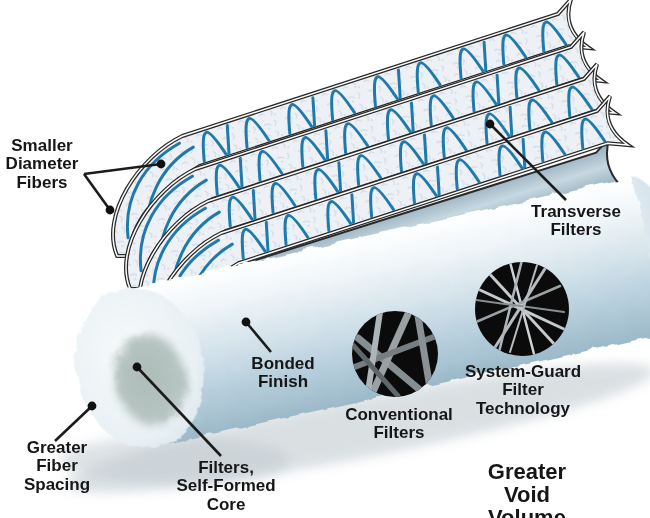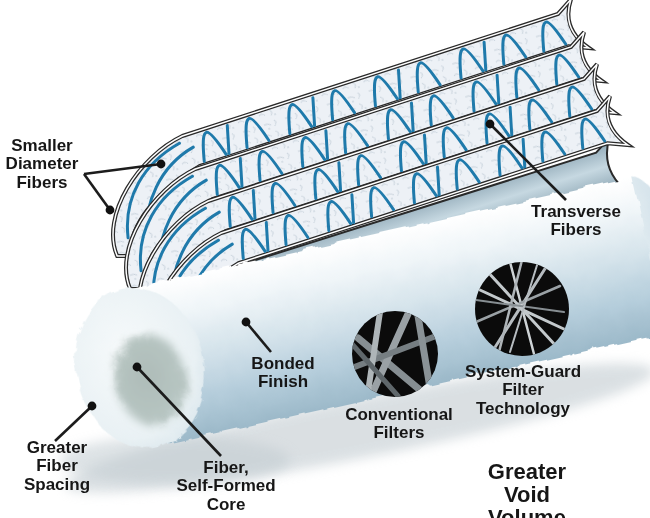--- a/index.html
+++ b/index.html
@@ -168,28 +168,28 @@
       <circle cx="92" cy="406" r="4.4" stroke="none"></circle>
       <line x1="221" y1="456" x2="137" y2="367"></line>
       <circle cx="137" cy="367" r="4.4" stroke="none"></circle>
     </g>
   </svg>
 
   <div class="lbl" style="left:42px;top:137px">Smaller
 Diameter
 Fibers</div>
   <div class="lbl" style="left:576px;top:203px">Transverse
-Fibers</div>
+Filters</div>
   <div class="lbl" style="left:399px;top:406px">Conventional
 Filters</div>
   <div class="lbl" style="left:283px;top:355px">Bonded
 Finish</div>
   <div class="lbl" style="left:523px;top:363px">System-Guard
 Filter Technology</div>
   <div class="lbl" style="left:57px;top:439px">Greater
 Fiber
 Spacing</div>
-  <div class="lbl" style="left:226px;top:459px">Fiber,
+  <div class="lbl" style="left:226px;top:459px">Filters,
 Self-Formed
 Core</div>
   <div class="lbl big" style="left:527px;top:460px">Greater Void Volume</div>
 
 </div>
 
 </body></html>

